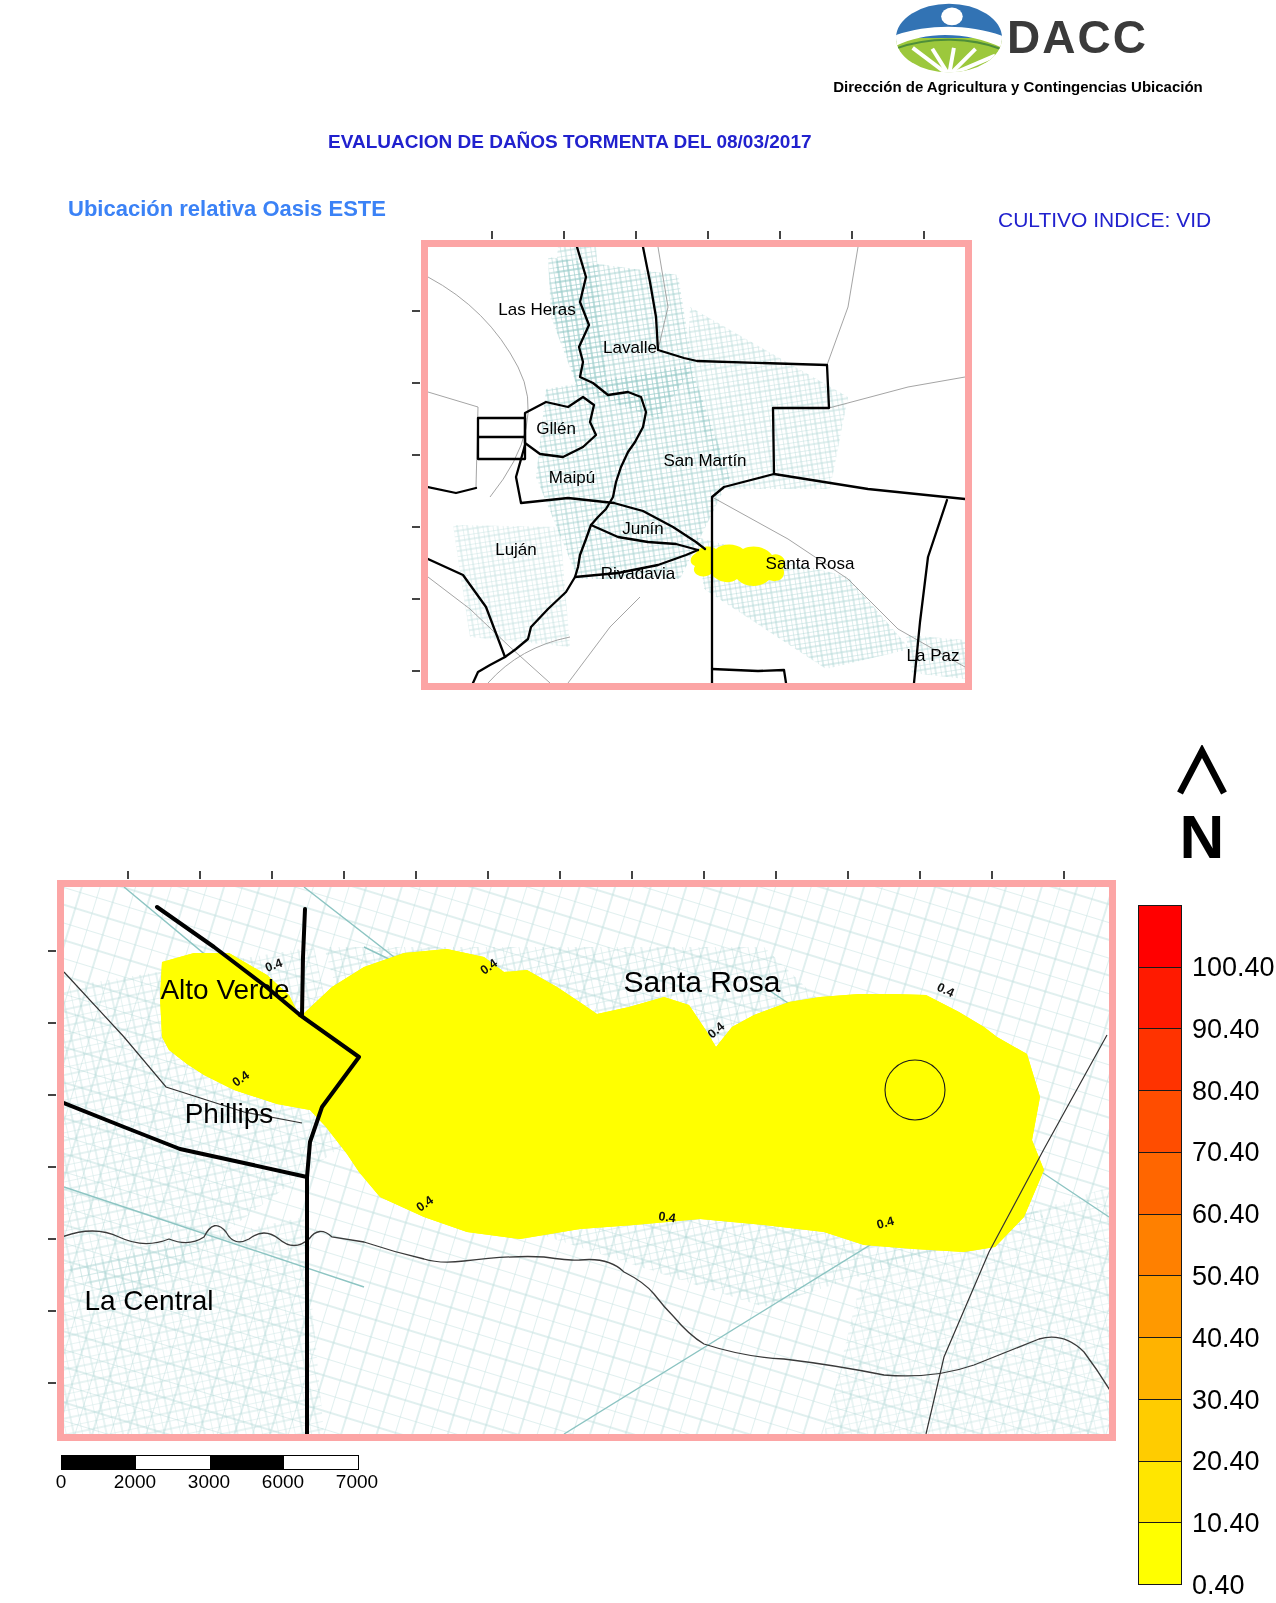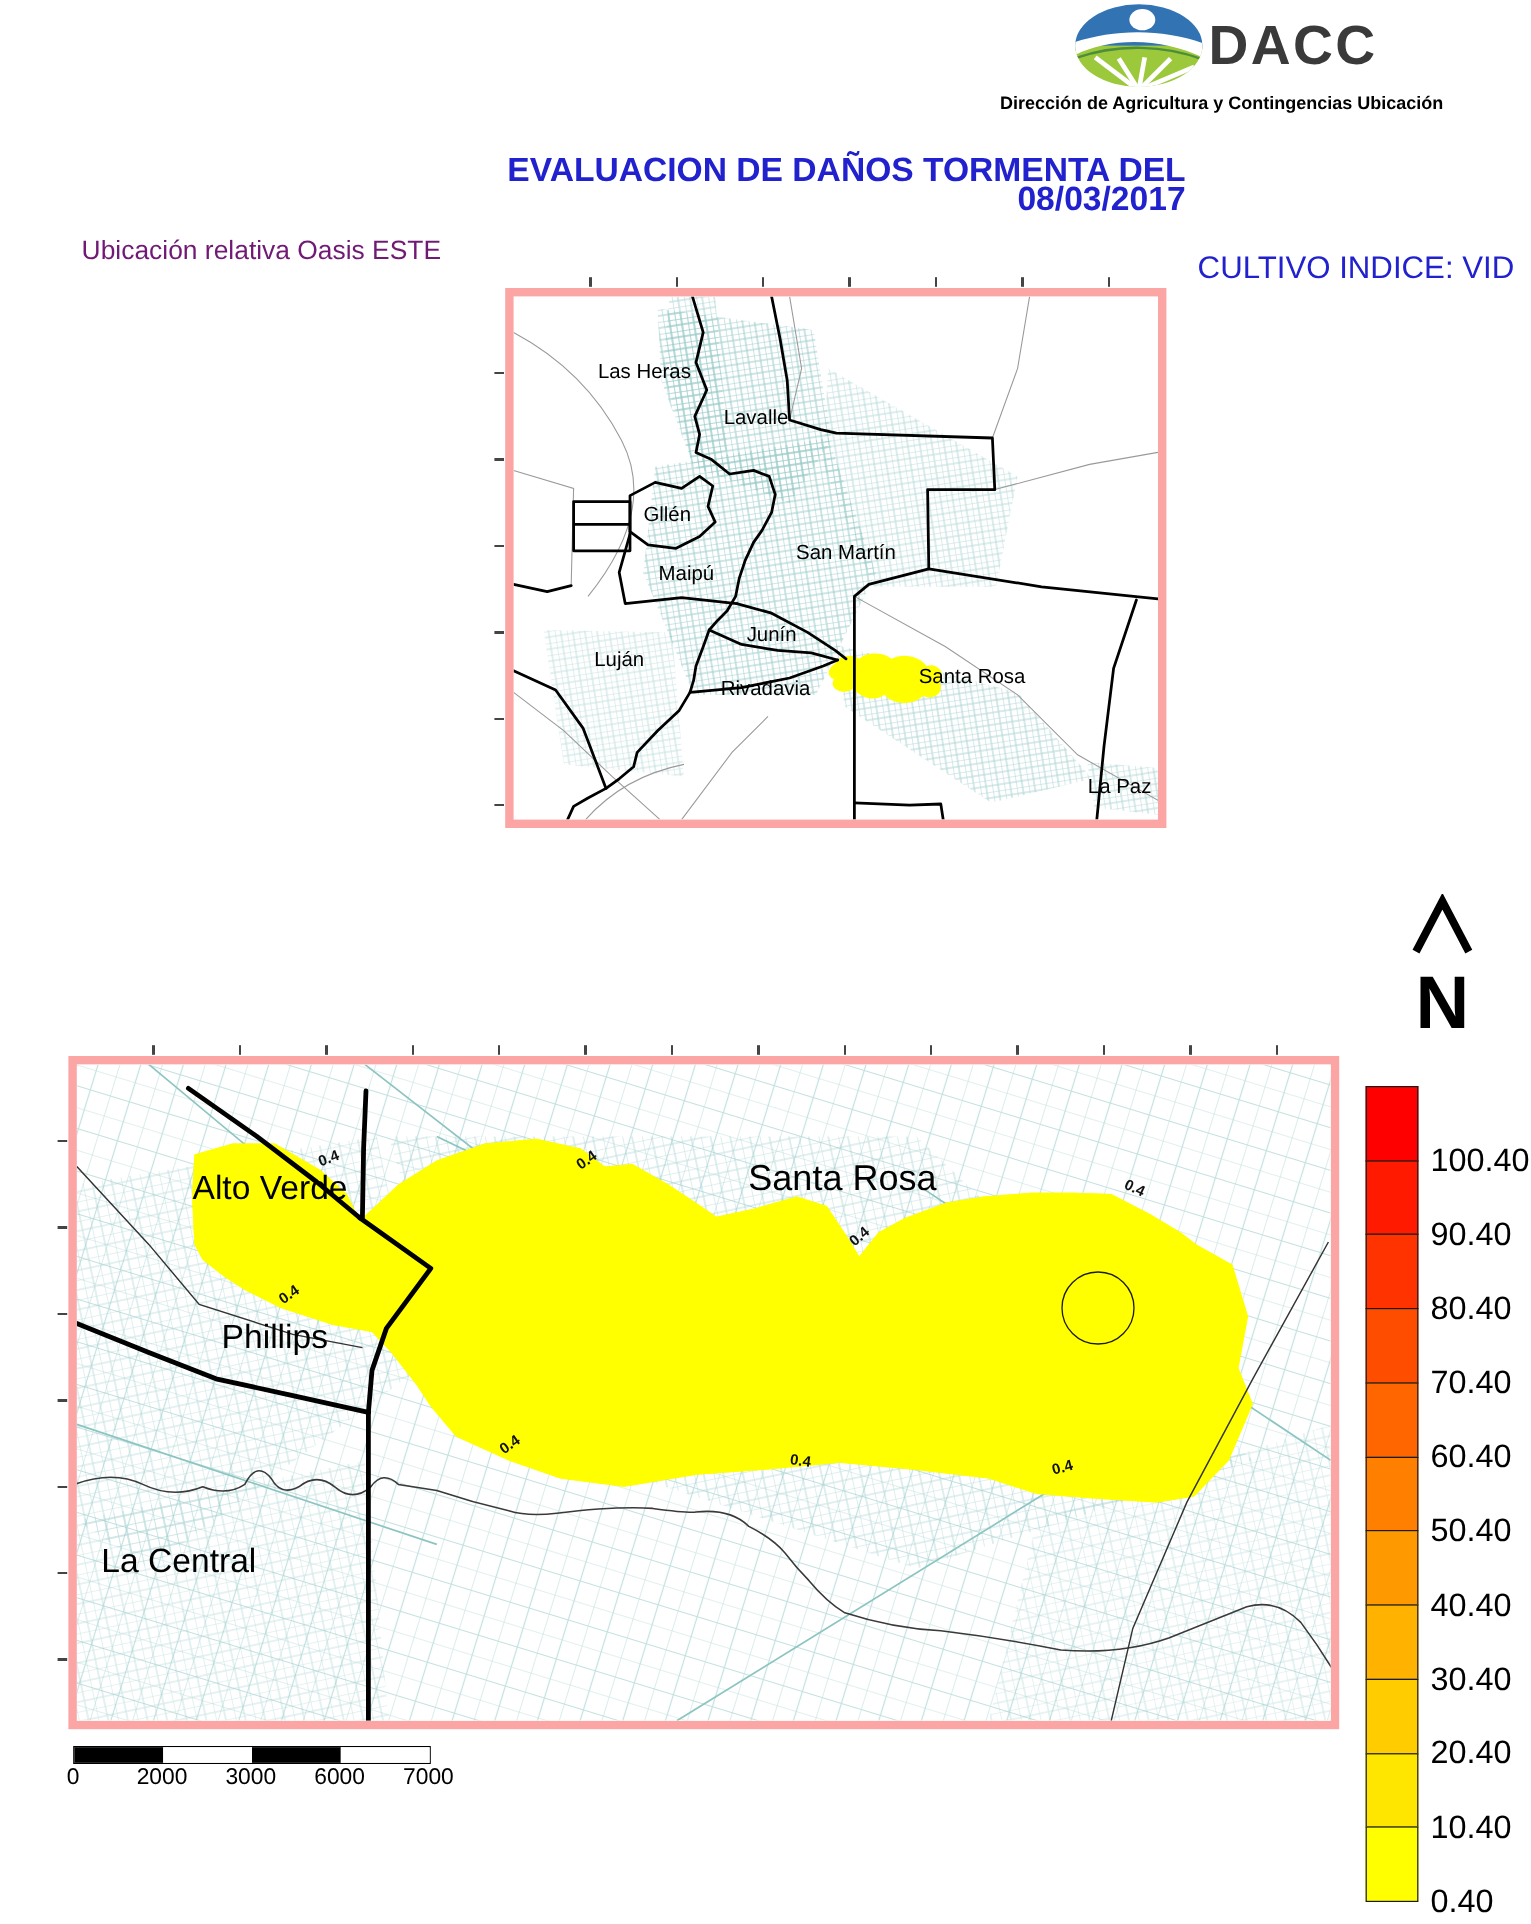--- a/index.html
+++ b/index.html
@@ -8,24 +8,24 @@
   .abs{position:absolute;}
 
   
   .logo-wrap{left:895px;top:2px;width:350px;height:72px;}
   .logo-svg{position:absolute;left:0;top:0;}
   .logo-text{position:absolute;left:112px;top:8px;font-size:46px;font-weight:bold;
              color:#3a3a3a;letter-spacing:2px;}
   .org-line{left:806px;top:78px;width:424px;font-size:15px;font-weight:bold;text-align:center;}
 
   
-  .main-title{left:328px;top:130px;width:660px;text-align:right;color:#2121ce;
-              font-size:28px;font-weight:bold;line-height:24px;}
-  .sub-left{left:68px;top:196px;font-size:22px;color:#701a75;}
-  .sub-right{left:998px;top:208px;font-size:26px;color:#2121ce;}
+  .main-title{left:328px;top:130px;width:660px;text-align:left;color:#2121ce;
+              font-size:19px;font-weight:bold;line-height:24px;}
+  .sub-left{left:68px;top:196px;font-size:22px;color:#3b82f6;font-weight:bold;}
+  .sub-right{left:998px;top:208px;font-size:21px;color:#2121ce;}
 
   
   .map-frame{border:7px solid #fca5a5;background:#fff;overflow:hidden;}
   .small-map{left:421px;top:240px;width:537px;height:436px;}
   .big-map{left:57px;top:880px;width:1045px;height:547px;}
   .map-frame svg{position:absolute;left:0;top:0;}
 
   
   .tx{position:absolute;height:8px;
       background:repeating-linear-gradient(90deg,transparent 0 70px,#444 70px 72px);}

